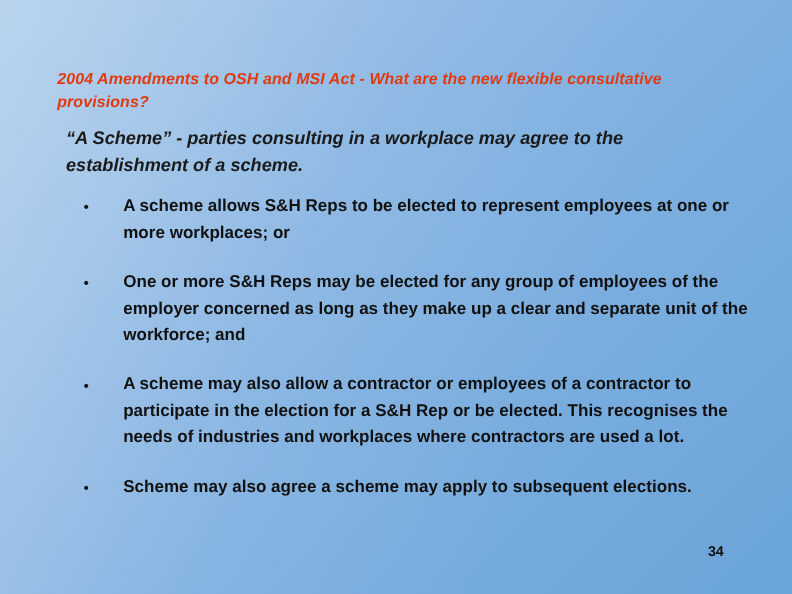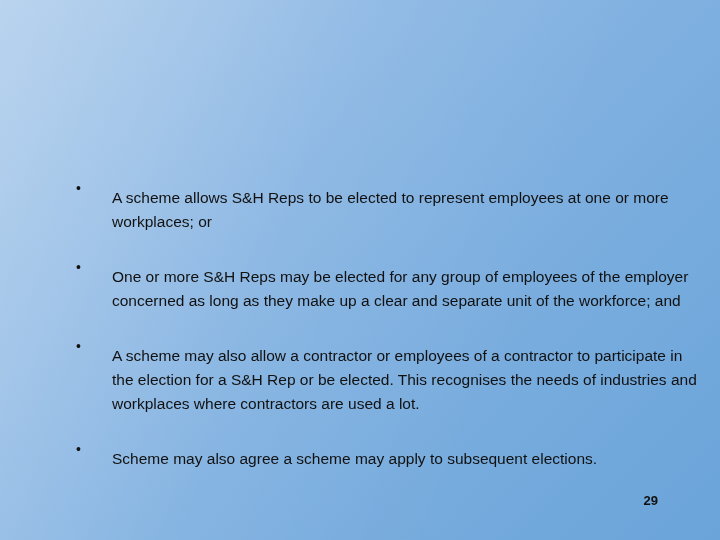--- a/index.html
+++ b/index.html
@@ -68,54 +68,55 @@
     padding-left: 16px;
     box-sizing: border-box;
     color: #111;
     font-size: 14px;
     line-height: 24px;
   }
   .bullet-text {
     flex: 1 1 auto;
     color: #111;
     font-size: 15.5px;
-    font-weight: normal;
+    font-weight: bold;
     line-height: 24px;
-    margin-top: 10px;
   }
   .page-number {
     position: absolute;
     right: 62px;
     bottom: 32px;
     color: #111;
     font-size: 13px;
     font-weight: bold;
   }
 </style>
 </head>
 <body>
 
 <div class="slide">
   <div class="sheen"></div>
 
+  <div class="title">2004 Amendments to OSH and MSI Act - What are the new flexible consultative provisions?</div>
 
+  <div class="subtitle">“A Scheme” -  parties consulting in a workplace may agree to the establishment of a scheme.</div>
 
   <div class="bullets">
     <div class="bullet-row">
       <div class="bullet-mark">•</div>
       <div class="bullet-text">A scheme allows S&amp;H Reps to be elected to represent employees at one or more workplaces;   or</div>
     </div>
     <div class="bullet-row">
       <div class="bullet-mark">•</div>
       <div class="bullet-text">One or more S&amp;H Reps may be elected for any group of employees of the employer concerned as long as they make up a clear and separate unit of the workforce; and</div>
     </div>
     <div class="bullet-row">
       <div class="bullet-mark">•</div>
       <div class="bullet-text">A scheme may also allow a contractor or employees of a contractor to participate in the election for a S&amp;H Rep or be elected. This recognises the needs of industries and workplaces where contractors are used a lot.</div>
     </div>
     <div class="bullet-row">
       <div class="bullet-mark">•</div>
       <div class="bullet-text">Scheme may also agree a scheme may apply to subsequent elections.</div>
     </div>
   </div>
 
-  <div class="page-number">29</div>
+  <div class="page-number">34</div>
 </div>
 
 </body></html>

